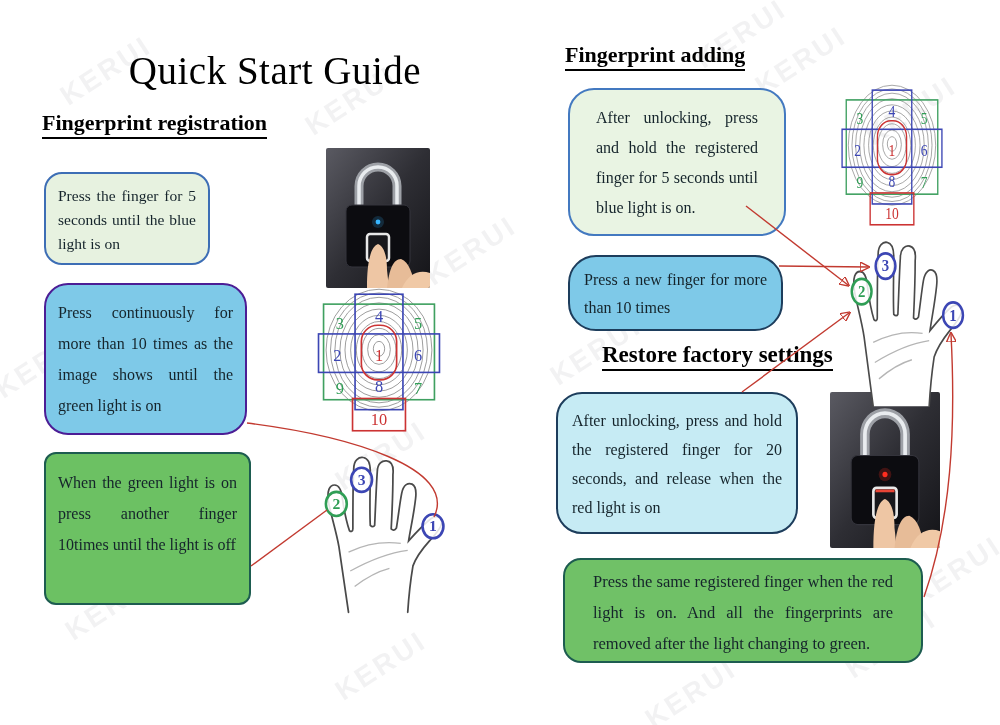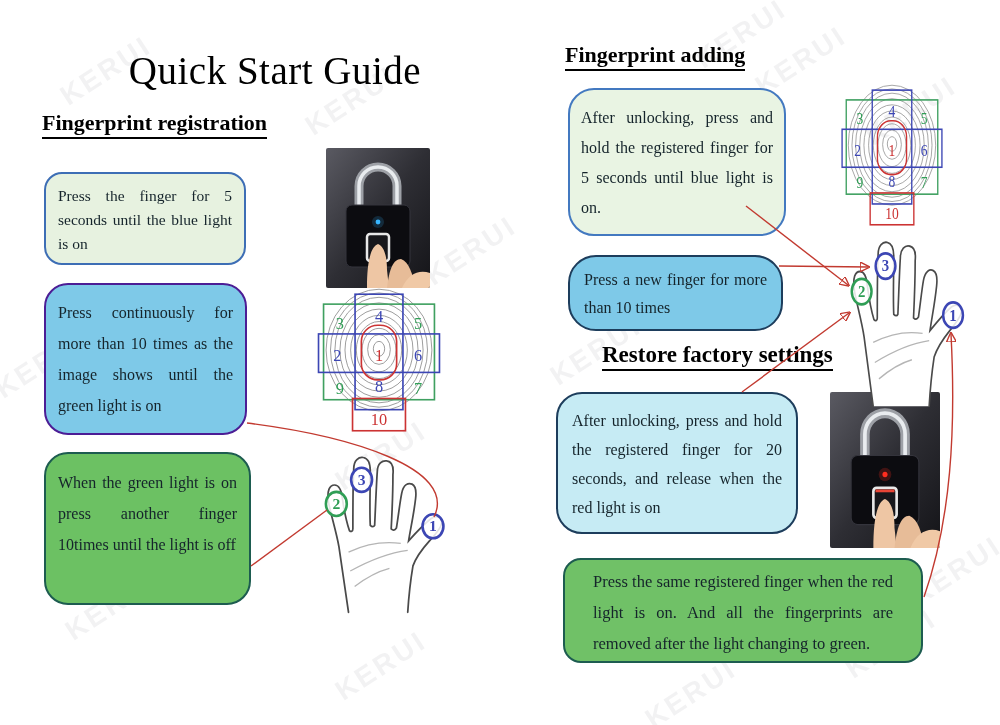--- a/index.html
+++ b/index.html
@@ -15,31 +15,31 @@
          font-size:39px;font-weight:normal;color:#000;z-index:10;letter-spacing:0.5px;}
   .heading{position:absolute;font-weight:bold;font-size:22px;color:#000;z-index:10;
            border-bottom:2.5px solid #000;padding-bottom:1px;}
   .h-reg{left:42px;top:110px;}
   .h-add{left:565px;top:42px;}
   .h-restore{left:565px;top:342px;font-size:23px;margin-left:37px;}
   
   .box{position:absolute;box-sizing:border-box;z-index:10;color:#15242b;
        text-align:justify;overflow:hidden;}
   .box p{margin:0;}
-  .b1{left:44px;top:172px;width:202px;height:93px;border-radius:18px;
+  .b1{left:44px;top:172px;width:166px;height:93px;border-radius:18px;
       background:#e7f2e0;border:2px solid #3d6eb5;padding:10px 12px;
       font-size:15.5px;line-height:24px;}
   .b2{left:44px;top:283px;width:203px;height:152px;border-radius:24px;
       background:#7ec9e8;border:2px solid #4c1d95;padding:12px 12px;
       font-size:16px;line-height:31px;}
-  .b3{left:44px;top:452px;width:207px;height:153px;border-radius:24px;
+  .b3{left:44px;top:452px;width:207px;height:153px;border-radius:12px;
       background:#6cc163;border:2px solid #1d5c50;padding:13px 12px;
       font-size:16px;line-height:31px;}
   .bA{left:568px;top:88px;width:218px;height:148px;border-radius:26px;
-      background:#e9f4e3;border:2px solid #4379c0;padding:13px 11px;
+      background:#e9f4e3;border:2px solid #4379c0;padding:13px 26px;
       font-size:16px;line-height:30px;}
   .bB{left:568px;top:255px;width:215px;height:76px;border-radius:28px;
       background:#7ec9e8;border:2px solid #1d3d5c;padding:9px 14px;
       font-size:16px;line-height:28px;}
   .bC{left:556px;top:392px;width:242px;height:142px;border-radius:26px;
       background:#c6ebf4;border:2px solid #1d3d5c;padding:12px 14px;
       font-size:16px;line-height:29px;}
   .bD{left:563px;top:558px;width:360px;height:105px;border-radius:18px;
       background:#70c167;border:2px solid #1d5c50;padding:6px 28px;
       font-size:16.5px;line-height:31px;}

